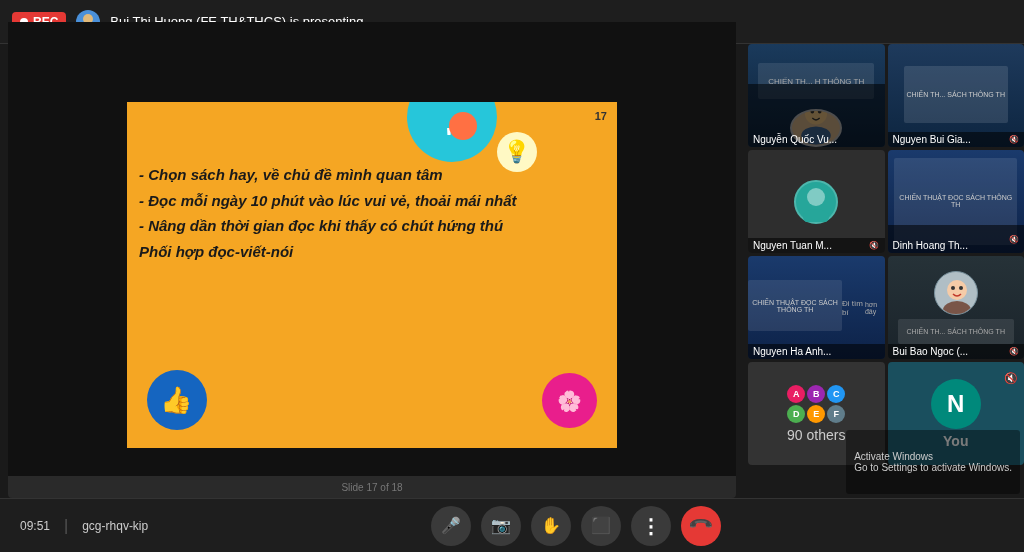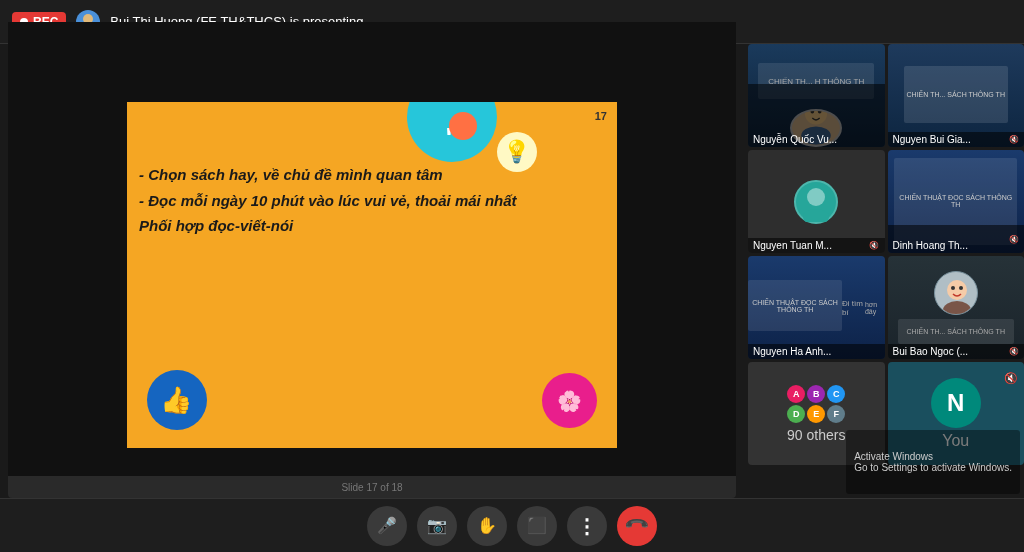--- a/index.html
+++ b/index.html
@@ -288,22 +288,23 @@
       background: #00897b;
       display: flex;
       align-items: center;
       justify-content: center;
       color: #fff;
       font-size: 24px;
       font-weight: bold;
     }
     .you-label {
       color: #ccc;
-      font-size: 16px;
+      font-size: 14px;
       margin-top: 4px;
+      font-weight: bold;
     }
     .you-name-bar .mic-icon-small {
       color: #f44336;
     }
 
     
     .activate-watermark {
       position: absolute;
       bottom: 58px;
       right: 4px;
@@ -418,20 +419,21 @@
         <div class="slide-bulb">💡</div>
         <div class="slide-circle-orange"></div>
         <div class="slide-circle-pink">
           <span>🌸</span>
         </div>
         <div class="slide-thumb">👍</div>
 
         <div class="slide-text">
           <div>- Chọn sách hay, về chủ đề mình quan tâm</div>
           <div>- Đọc mỗi ngày 10 phút vào lúc vui vẻ, thoải mái nhất</div>
+          <div>- Nâng dần thời gian đọc khi thấy có chút hứng thú</div>
           <div>   Phối hợp đọc-viết-nói</div>
         </div>
       </div>
     </div>
     <div class="slide-footer">
       <span>Slide 17 of 18</span>
     </div>
   </div>
 
   <div class="participants-panel">
@@ -567,20 +569,25 @@
 
   </div>
 </div>
 
 <div class="activate-watermark">
   <div>Activate Windows</div>
   <div>Go to Settings to activate Windows.</div>
 </div>
 
 <div class="bottom-toolbar">
+  <div style="display:flex;align-items:center;gap:6px;">
+    <span class="time-info">09:51</span>
+    <span class="separator">|</span>
+    <span class="time-info">gcg-rhqv-kip</span>
+  </div>
 
   <div class="toolbar-center">
 
     <button class="toolbar-btn toolbar-btn-dark">
       <span style="font-size:16px;color:#f44336;">🎤</span>
     </button>
 
     <button class="toolbar-btn toolbar-btn-dark">
       <span style="font-size:16px;color:#f44336;">📷</span>
     </button>

